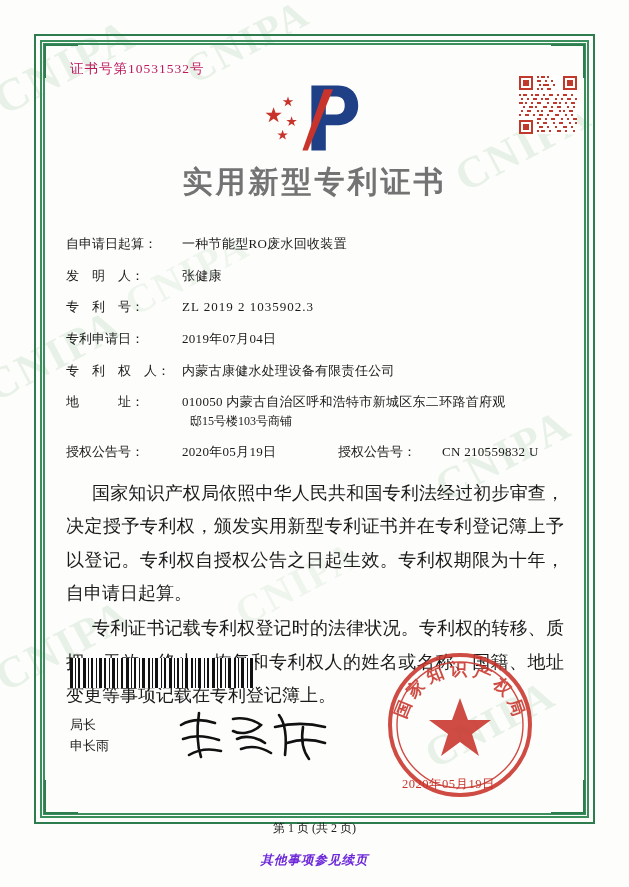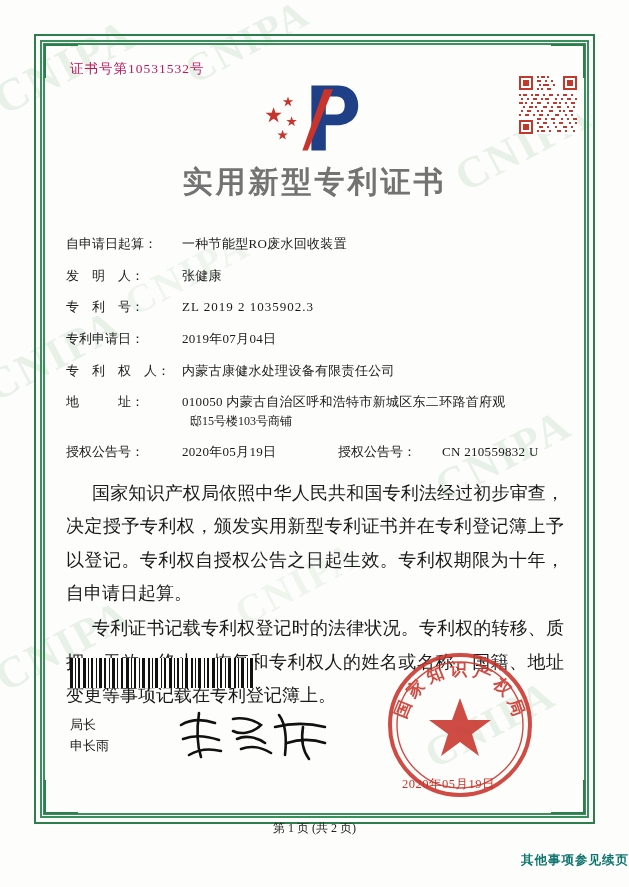--- a/index.html
+++ b/index.html
@@ -210,25 +210,26 @@
     top: 820px;
     text-align: center;
     font-size: 12px;
     color: #222;
   }
 
   .footer-note {
     position: absolute;
     left: 0; right: 0;
     top: 852px;
-    text-align: right;
+    text-align: center;
     font-size: 12.5px;
     font-weight: bold;
-    color: #0f766e;
+    color: #6d28d9;
     letter-spacing: 1px;
+    font-style: italic;
   }
 </style>
 </head>
 <body>
 
 <div class="page">
 
   <div class="wm wm1">CNIPA</div>
   <div class="wm wm2">CNIPA</div>
   <div class="wm wm3">CNIPA</div>

